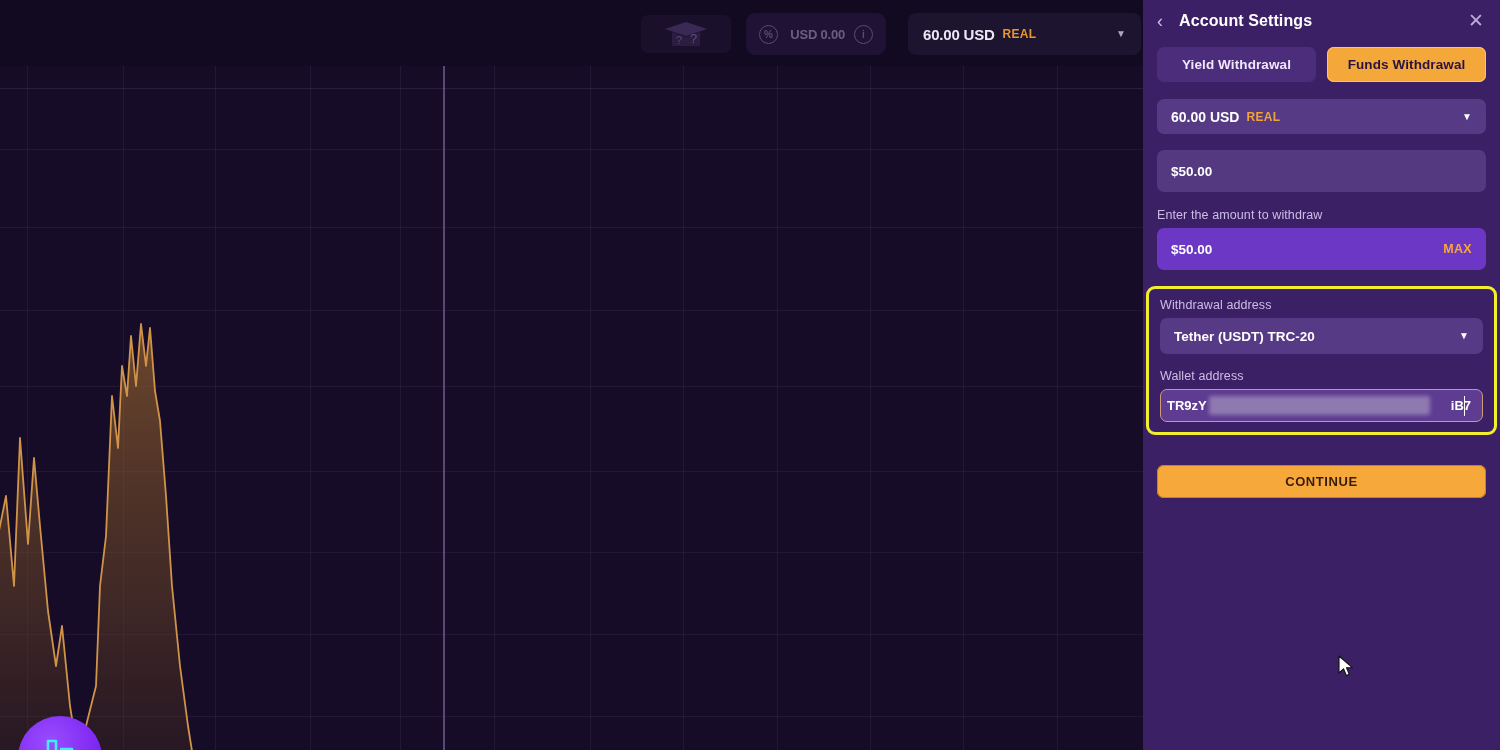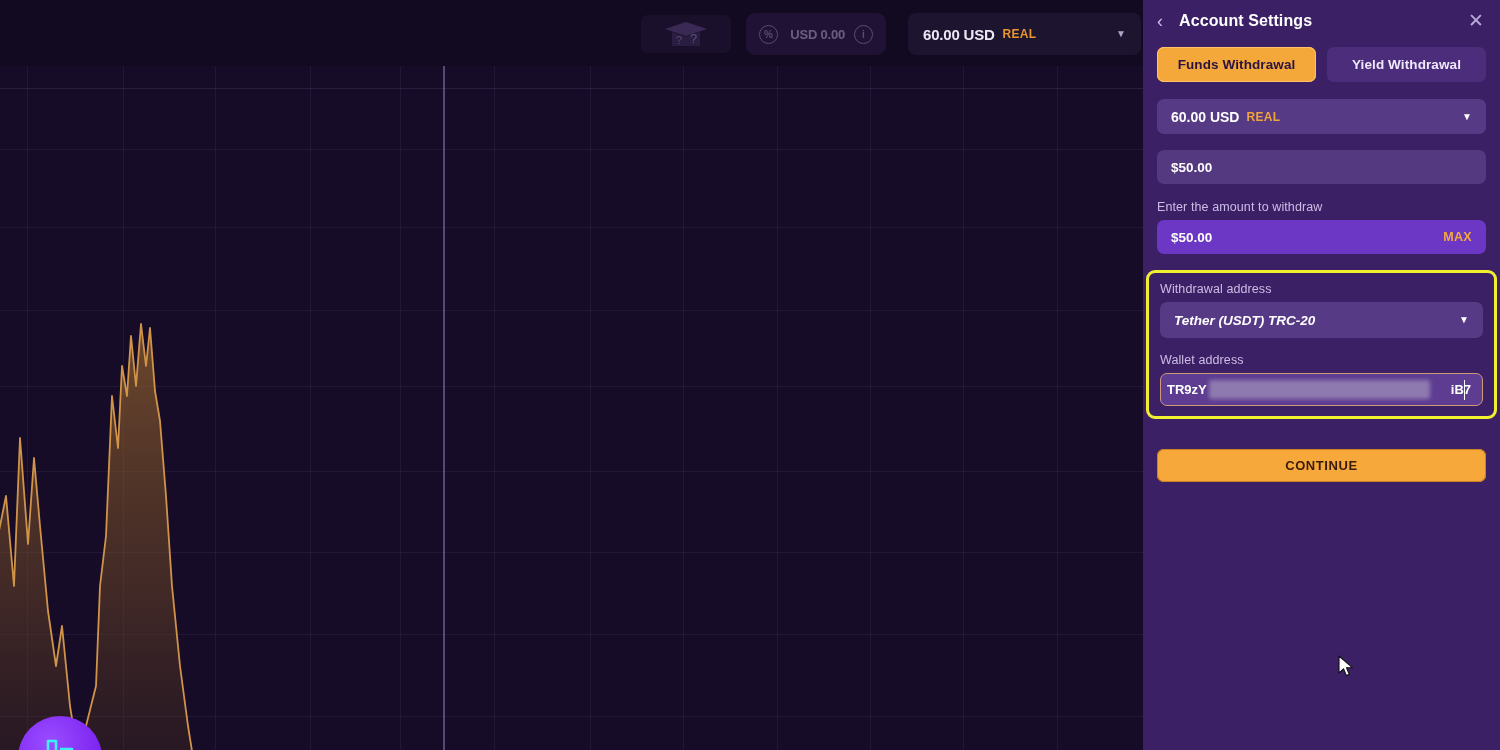--- a/index.html
+++ b/index.html
@@ -278,21 +278,21 @@
   }
 
   .field-label {
     color: #cdbce6;
     font-size: 12.5px;
     margin-bottom: 6px;
     letter-spacing: 0.1px;
   }
 
   .field-box {
-    height: 34px;
+    height: 42px;
     border-radius: 7px;
     display: flex;
     align-items: center;
     padding: 0 14px;
     margin-bottom: 16px;
   }
 
   .field-box.readonly {
     background: #543880;
   }
@@ -325,21 +325,20 @@
   }
 
   .method-select {
     height: 36px;
     border-radius: 7px;
     background: #573a85;
     display: flex;
     align-items: center;
     padding: 0 14px;
     margin-bottom: 15px;
-    font-style: italic;
   }
 
   .method-value {
     color: #ffffff;
     font-size: 13.5px;
     font-weight: bold;
   }
 
   .method-caret {
     margin-left: auto;
@@ -517,25 +516,25 @@
 
     <div class="panel-header">
       <span class="back-chevron">‹</span>
       <span class="panel-title">Account Settings</span>
       <span class="panel-close">✕</span>
     </div>
 
     <div class="panel-body">
 
       <div class="tabs">
+        <div class="tab inactive">
+          <span>Yield Withdrawal</span>
+        </div>
         <div class="tab active">
           <span>Funds Withdrawal</span>
-        </div>
-        <div class="tab inactive">
-          <span>Yield Withdrawal</span>
         </div>
       </div>
 
       <div class="acct-select">
         <span class="acct-select-amt">60.00 USD</span>
         <span class="acct-select-tag">REAL</span>
         <span class="acct-caret">▼</span>
       </div>
 
       <div class="field-box readonly">

